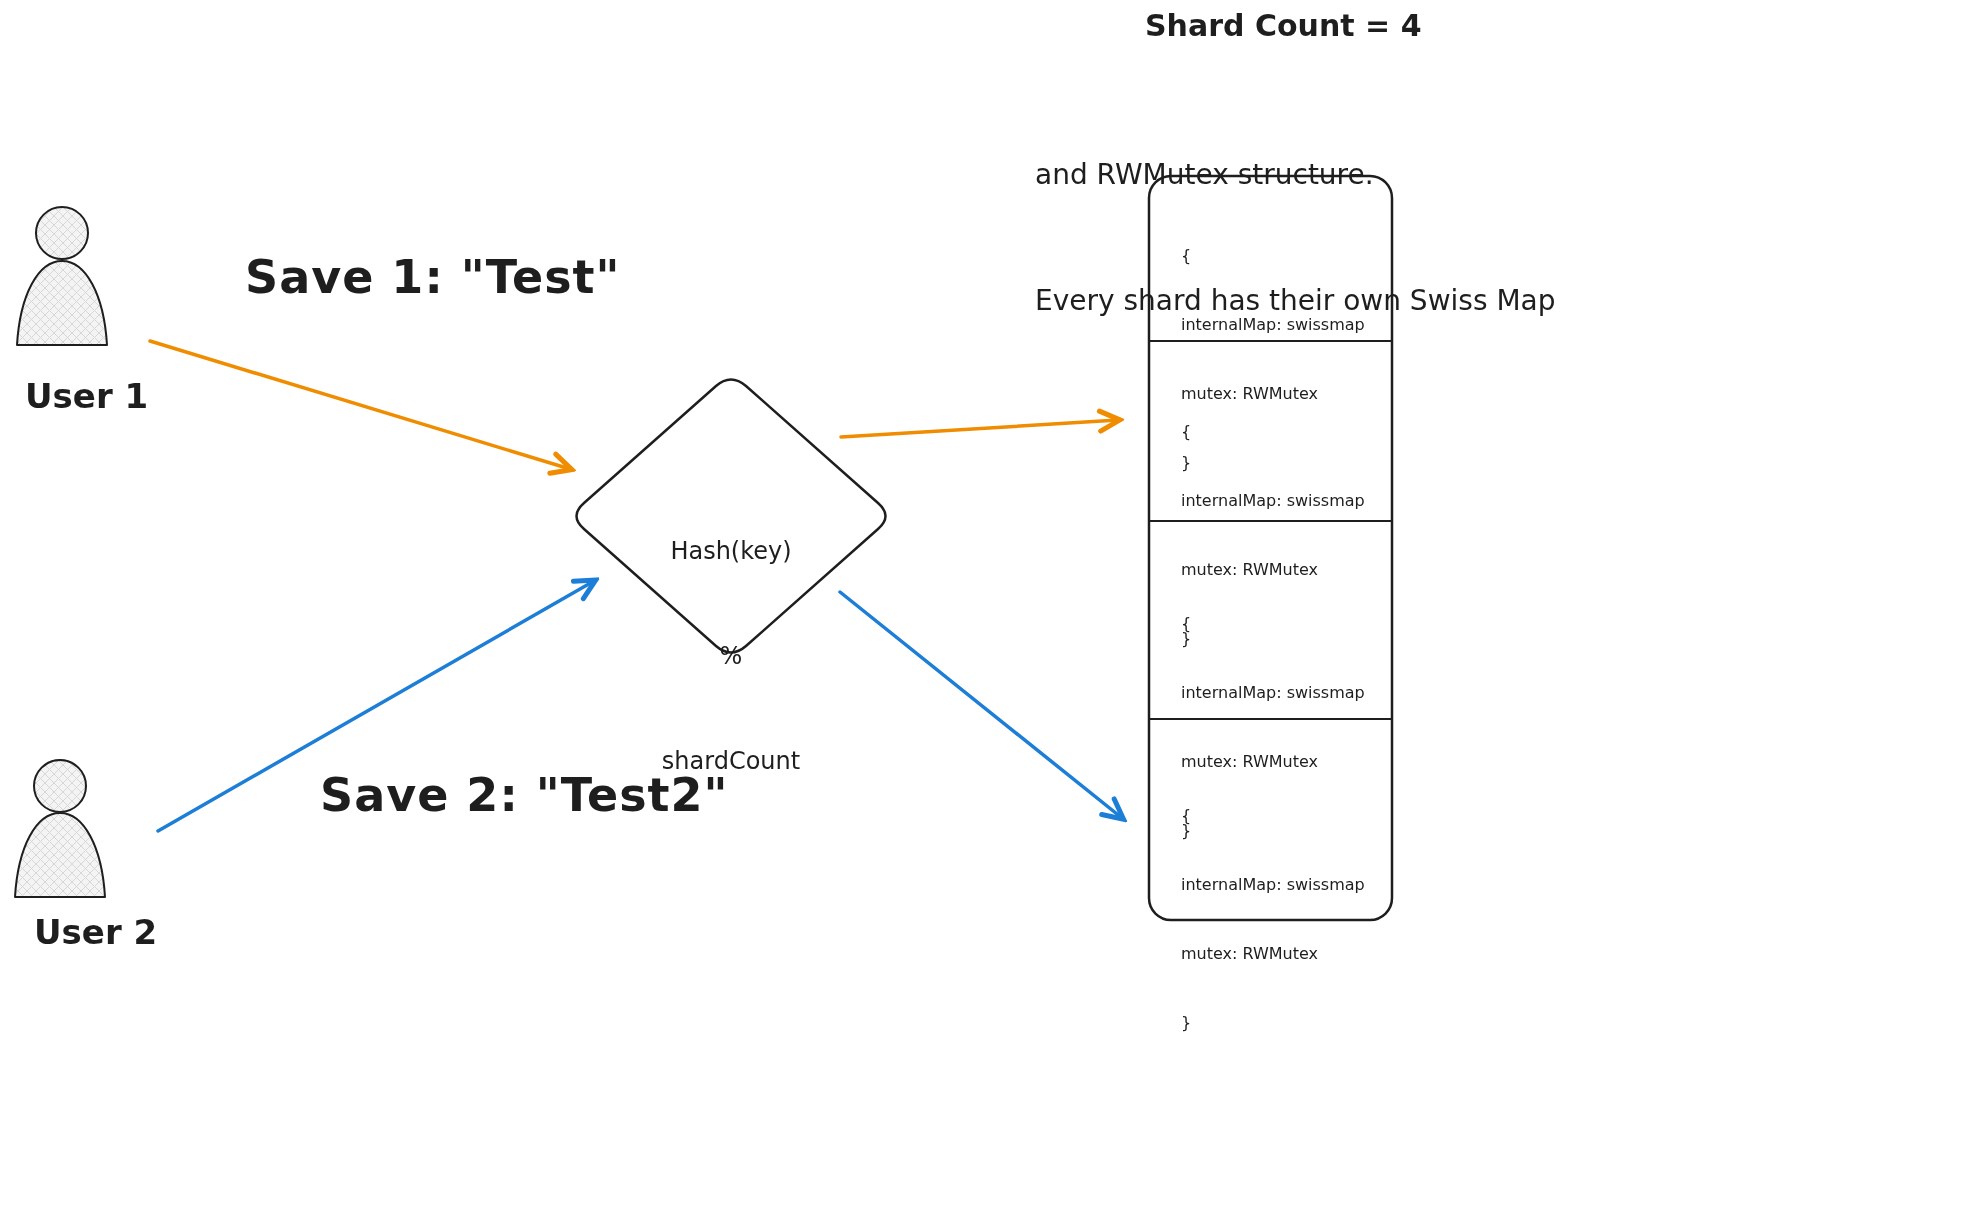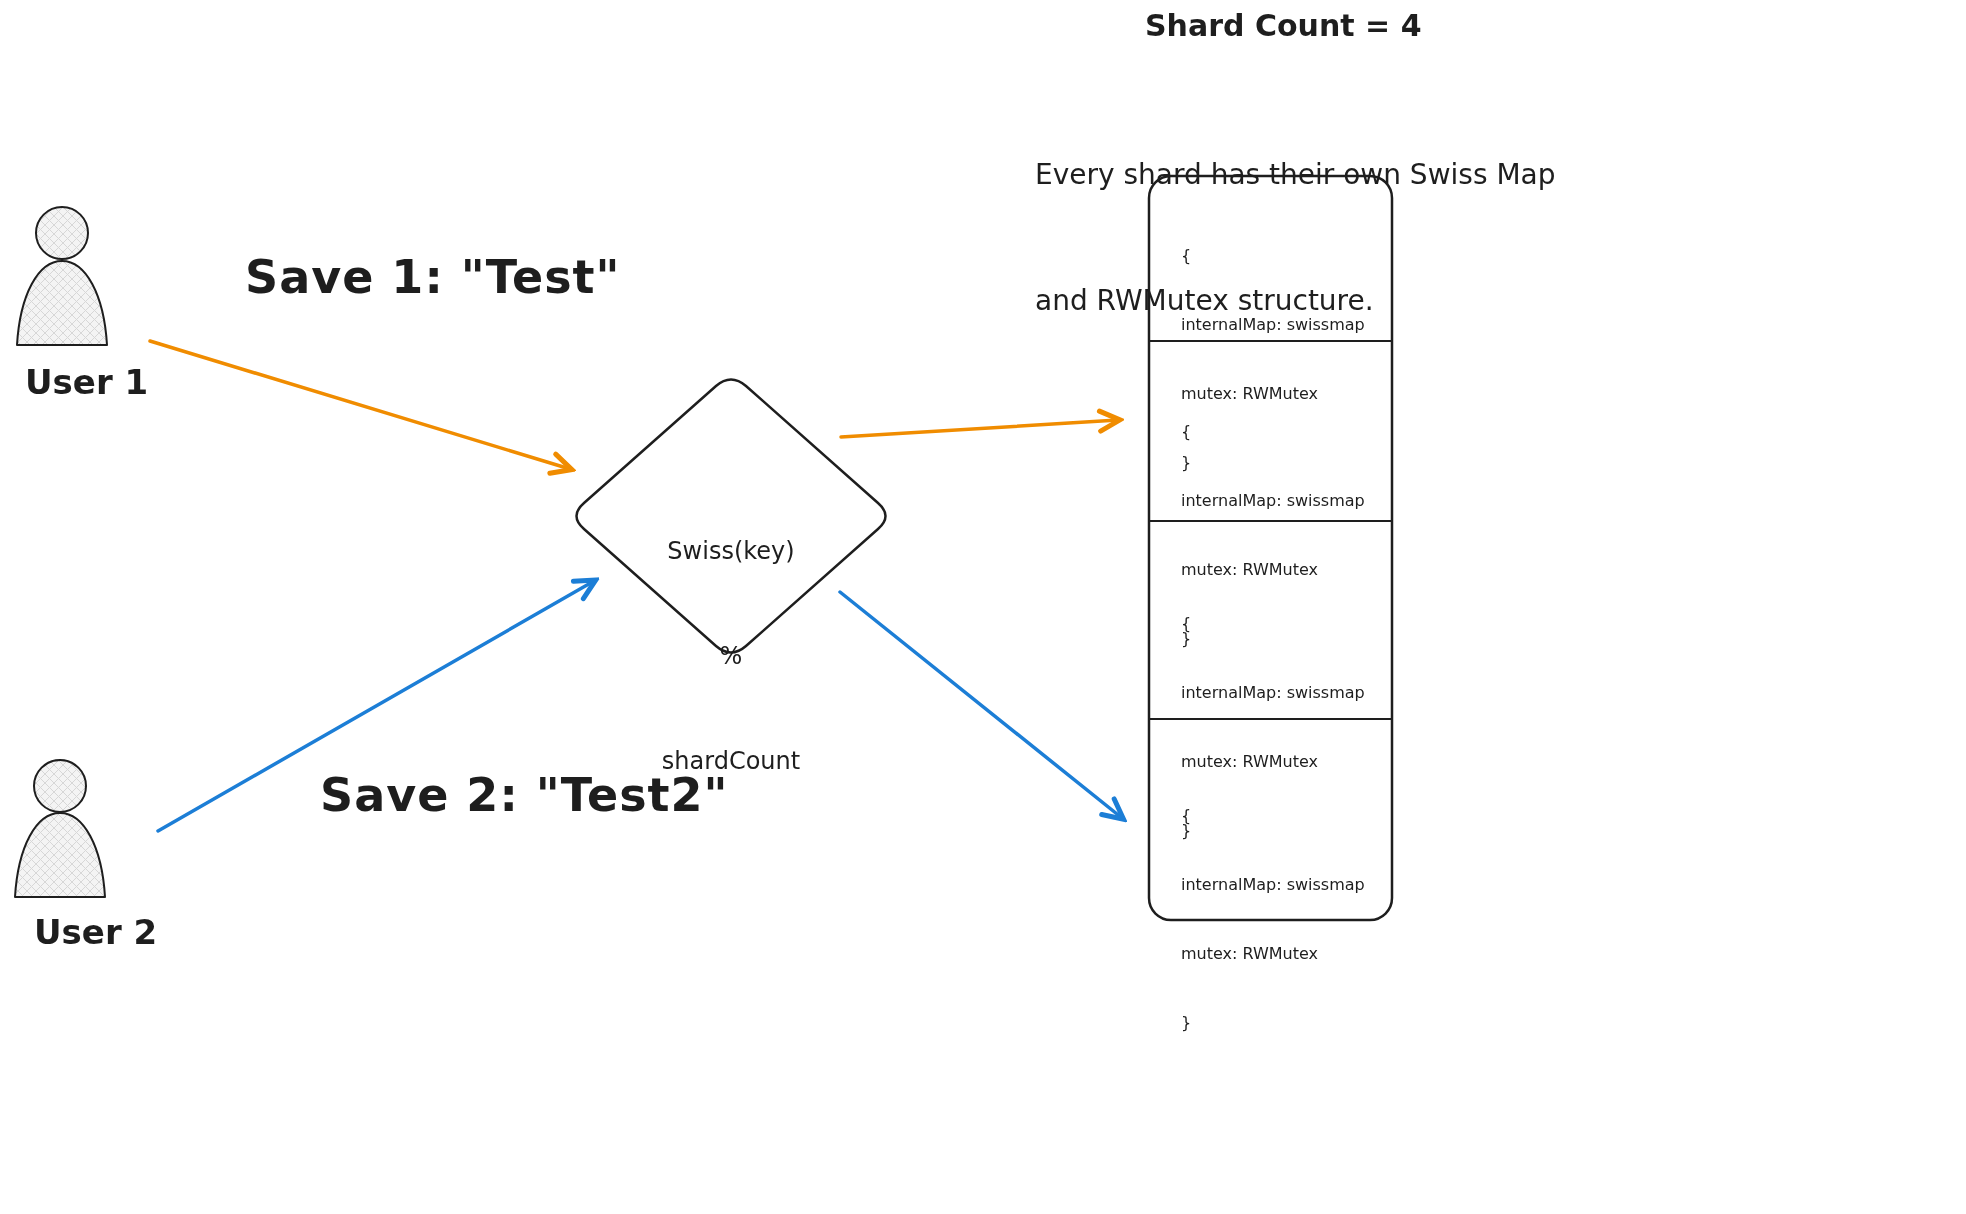--- a/index.html
+++ b/index.html
@@ -65,32 +65,32 @@
 
     <path class="arrow orange" d="M 150 341 L 570 469" marker-end="url(#ah-orange)"></path>
     <path class="arrow orange" d="M 841 437 L 1118 420" marker-end="url(#ah-orange)"></path>
     <path class="arrow blue" d="M 158 831 L 594 581" marker-end="url(#ah-blue)"></path>
     <path class="arrow blue" d="M 840 592 L 1122 818" marker-end="url(#ah-blue)"></path>
   </svg>
 
   <div class="txt title-label" style="left:1145px; top:8px;">Shard Count = 4</div>
 
   <div class="txt desc-label" style="left:1035px; top:70px;">
+    <div>and RWMutex structure.</div>
     <div>Every shard has their own Swiss Map</div>
-    <div>and RWMutex structure.</div>
   </div>
 
-  <div class="txt user-label" style="left:25px; top:362px;">User 1</div>
+  <div class="txt user-label" style="left:25px; top:376px;">User 1</div>
   <div class="txt user-label" style="left:18px; top:912px;margin-left:16px;">User 2</div>
 
   <div class="txt big-label" style="left:245px; top:250px;">Save 1: "Test"</div>
   <div class="txt big-label" style="left:320px; top:768px;">Save 2: "Test2"</div>
 
   <div class="txt hash-label" style="left:591px; top:464px;">
-    <div>Swiss(key)</div>
+    <div>Hash(key)</div>
     <div>%</div>
     <div>shardCount</div>
   </div>
 
   <div class="txt code-block" style="left:1181px; top:198px;">
     <div>{</div>
     <div>internalMap: swissmap</div>
     <div>mutex: RWMutex</div>
     <div>}</div>
   </div>

